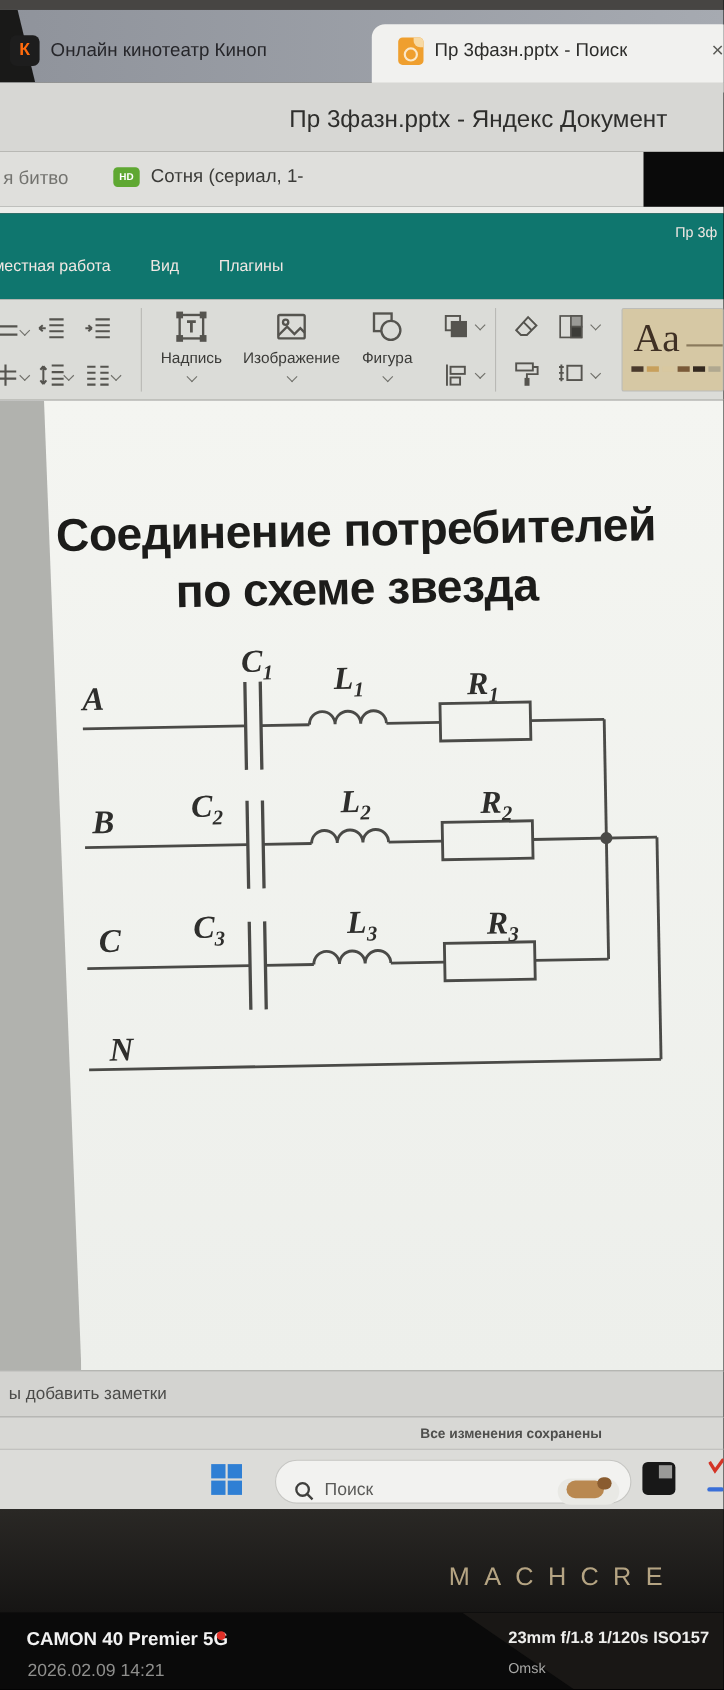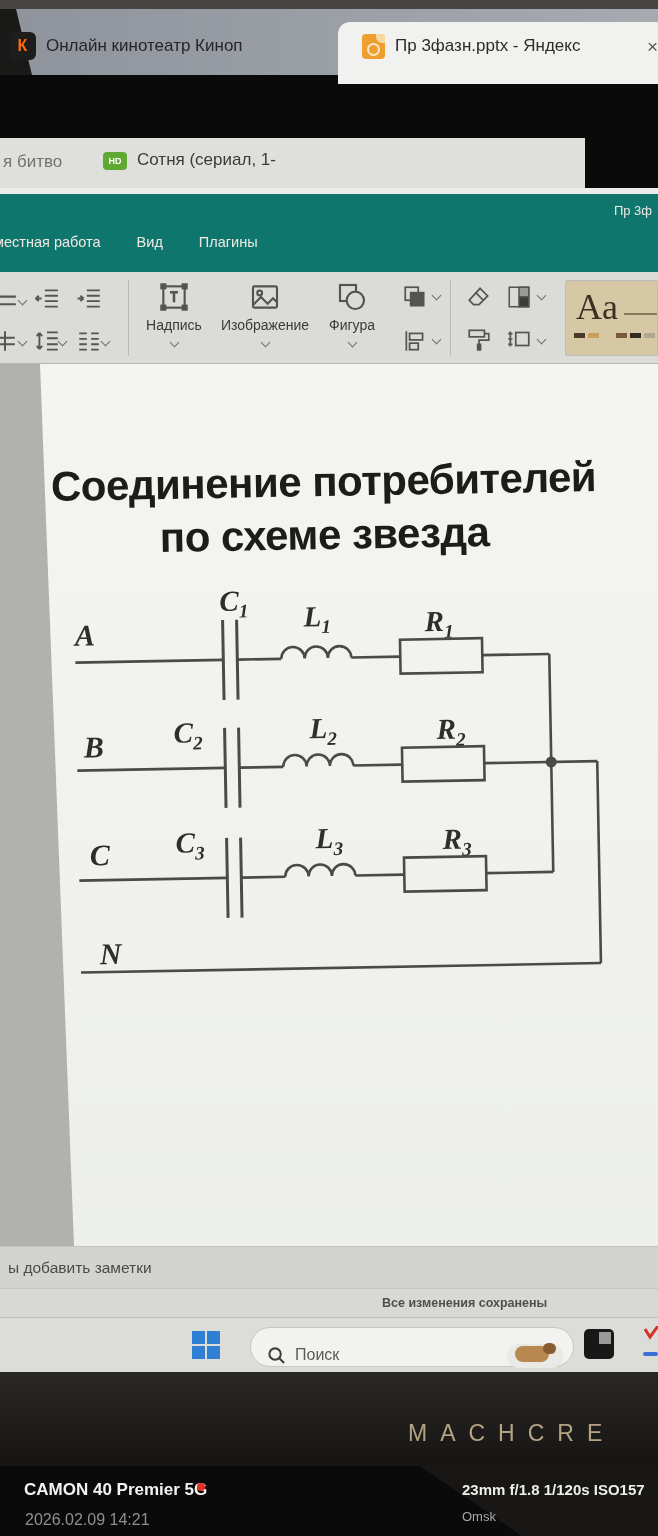--- a/index.html
+++ b/index.html
@@ -128,25 +128,28 @@
 
   <div class="top-strip"></div>
   <div class="tabbar">
     <div class="bezel-corner"></div>
     <div class="tab inactive">
       <span class="kp-icon">К</span>
       <span class="tab-title">Онлайн кинотеатр Киноп</span>
     </div>
     <div class="tab active">
       <span class="docs-icon"></span>
-      <span class="tab-title">Пр 3фазн.pptx - Яндекс</span>
+      <span class="tab-title">Пр 3фазн.pptx - Поиск</span>
       <span class="tab-close">×</span>
     </div>
   </div>
 
+  <div class="titlebar">
+    <span class="txt">Пр 3фазн.pptx - Яндекс Документ</span>
+  </div>
 
   <div class="bookmarks">
     <span class="bm-partial">я битво</span>
     <span class="hd-badge">HD</span>
     <span class="bm-series">Сотня (сериал, 1-</span>
   </div>
   <div class="bm-gap"></div>
 
   <div class="menubar">
     <span class="docname">Пр 3ф</span>

